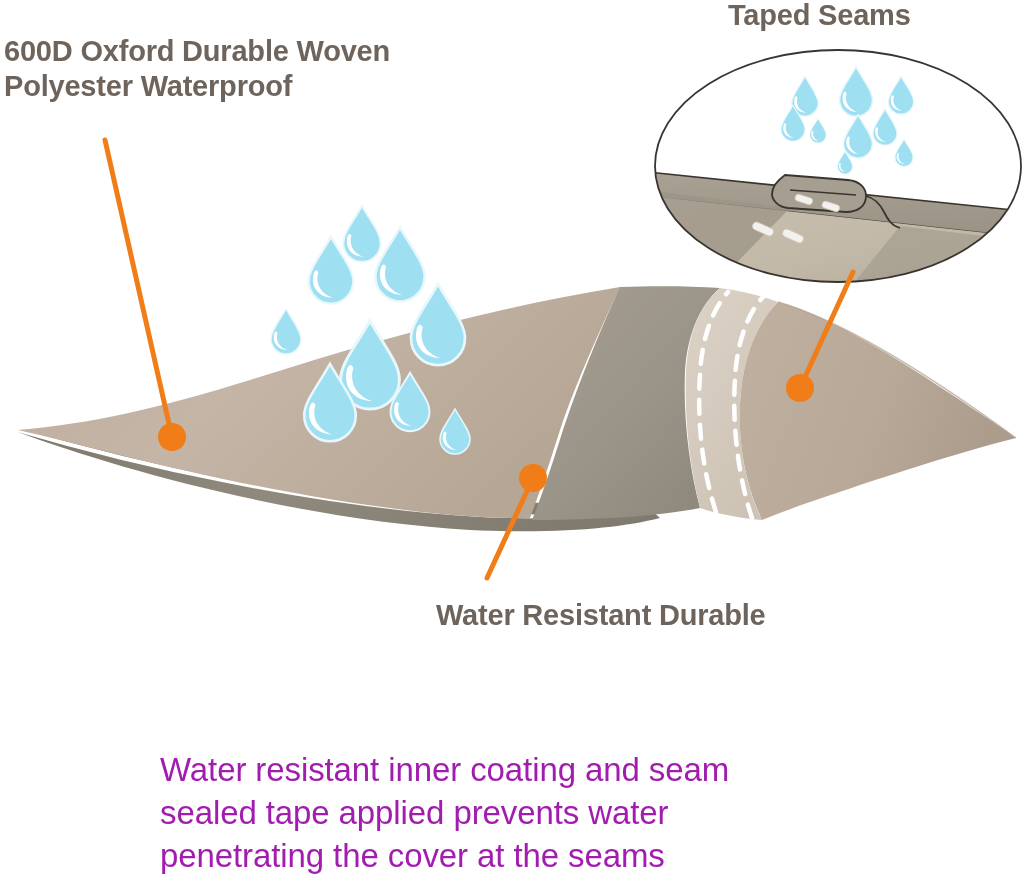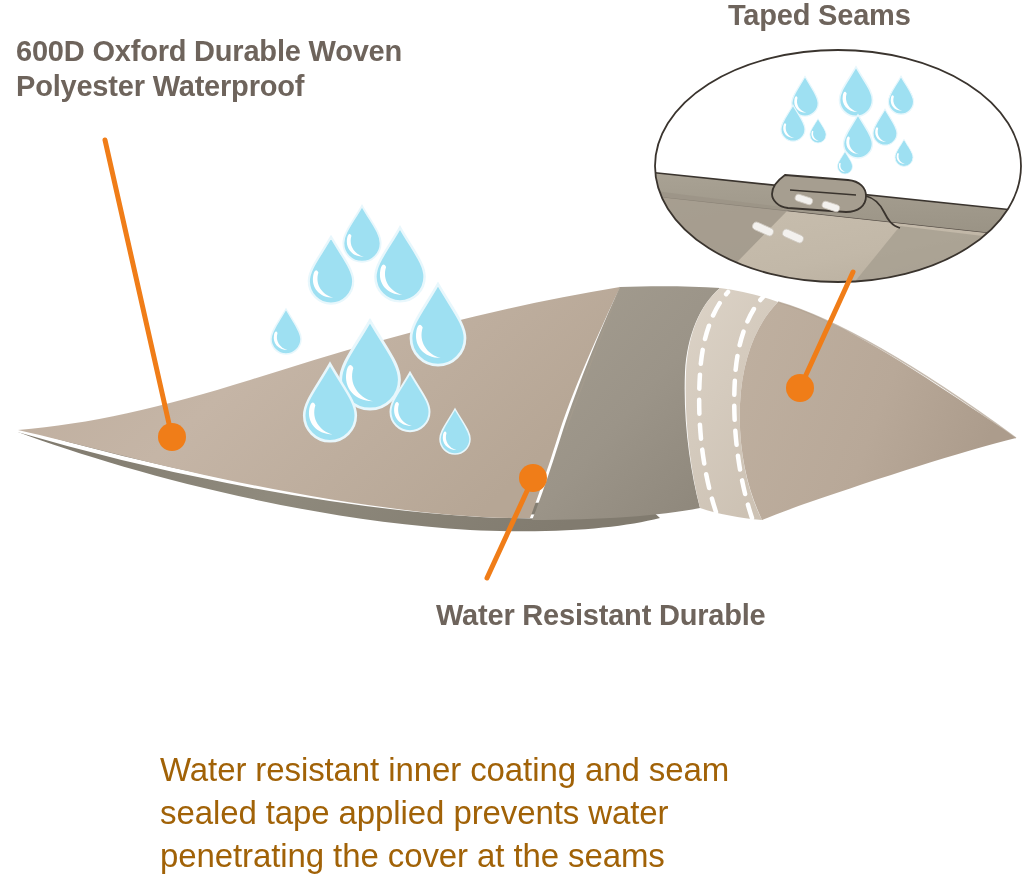--- a/index.html
+++ b/index.html
@@ -37,21 +37,21 @@
   .label {
     position: absolute;
     color: #6E645C;
     font-weight: bold;
     line-height: 1.22;
     letter-spacing: -0.2px;
     white-space: pre-line;
   }
 
   #label-oxford {
-    left: 16px;
+    left: 4px;
     top: 34px;
     width: 500px;
     font-size: 29px;
   }
 
   #label-taped {
     left: 728px;
     top: -2px;
     width: 290px;
     font-size: 29px;
@@ -62,21 +62,21 @@
     top: 598px;
     width: 430px;
     font-size: 29px;
   }
 
   #caption {
     position: absolute;
     left: 160px;
     top: 748px;
     width: 760px;
-    color: #a16207;
+    color: #a21caf;
     font-weight: normal;
     font-size: 33px;
     line-height: 1.31;
     letter-spacing: -0.1px;
     white-space: pre-line;
   }
 </style>
 </head>
 <body>
 

